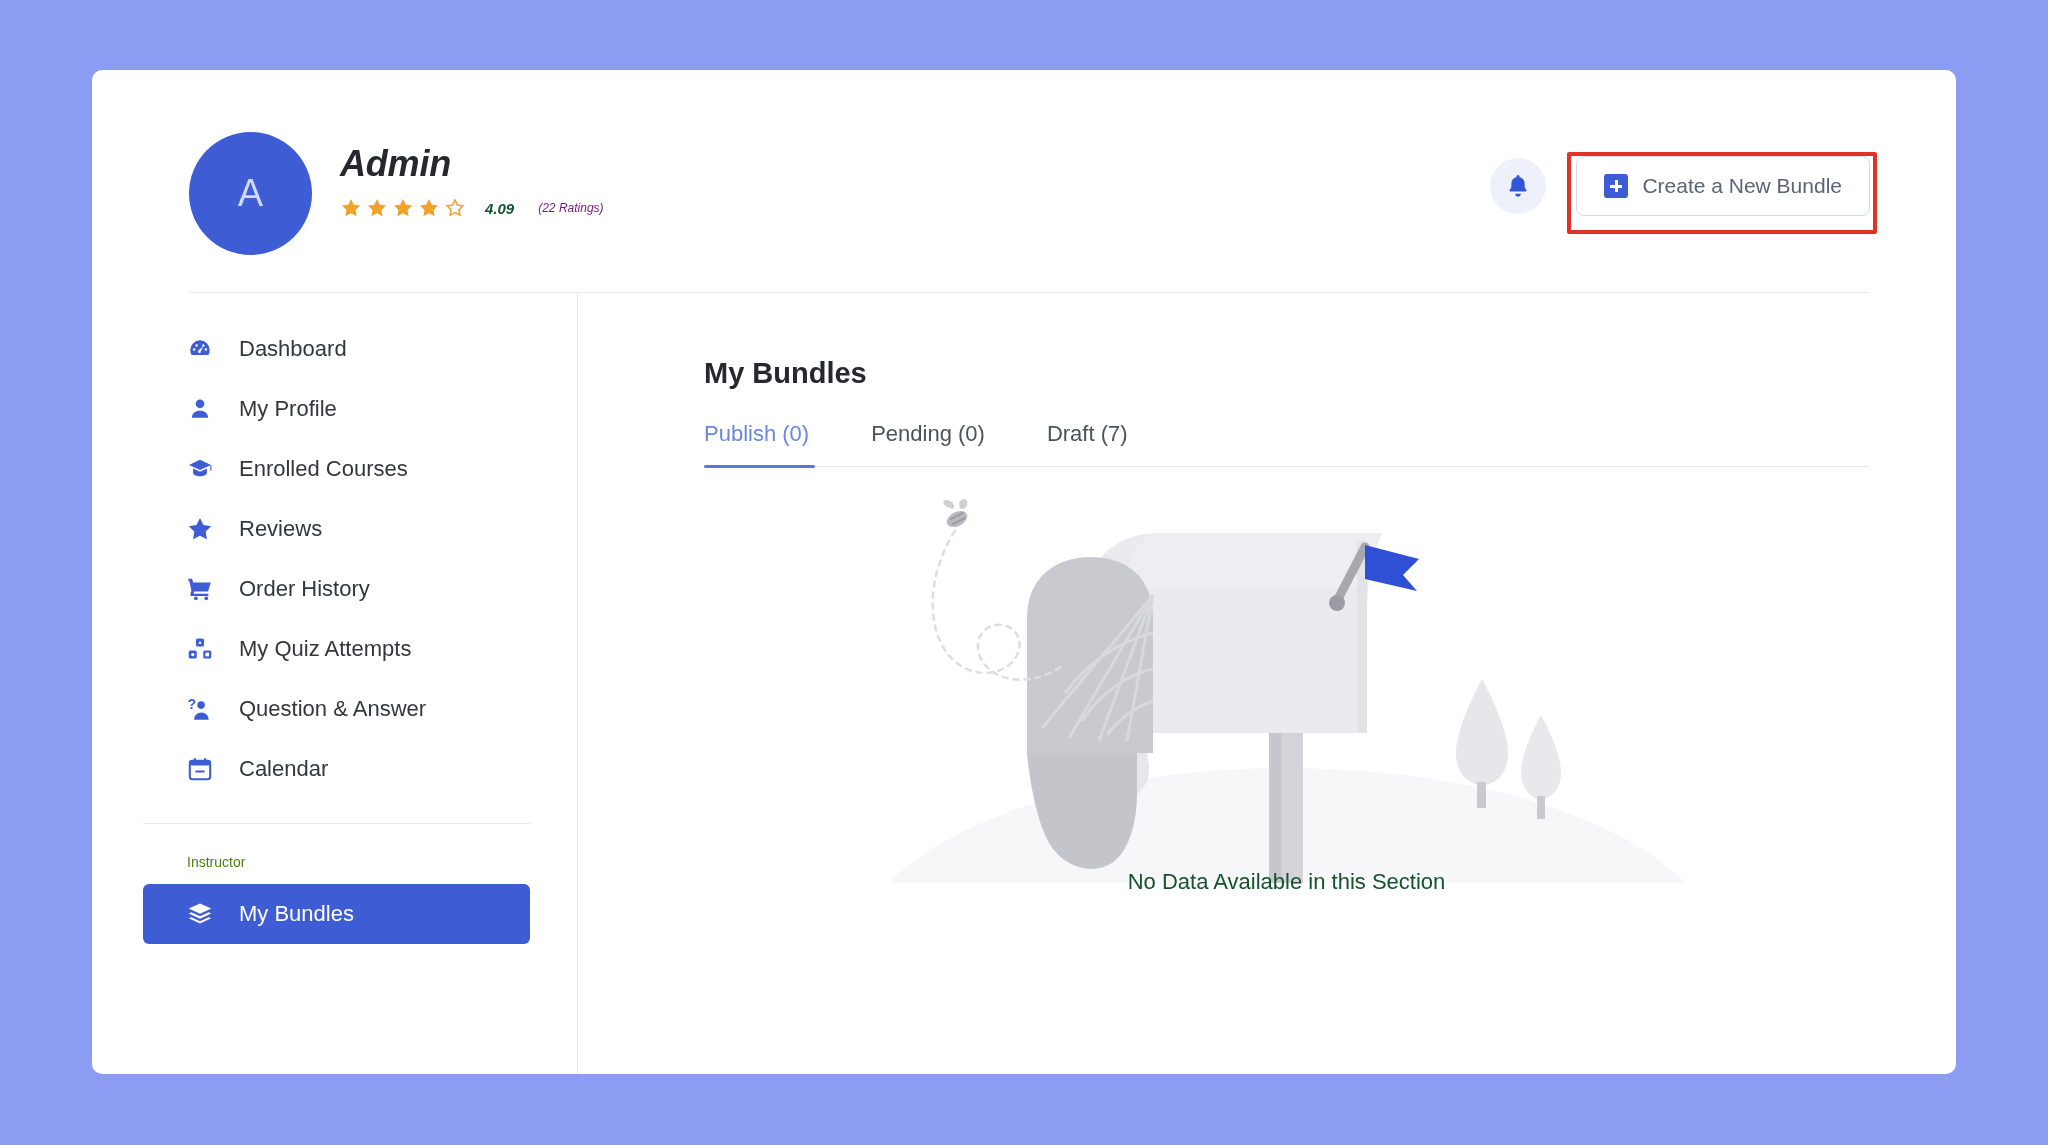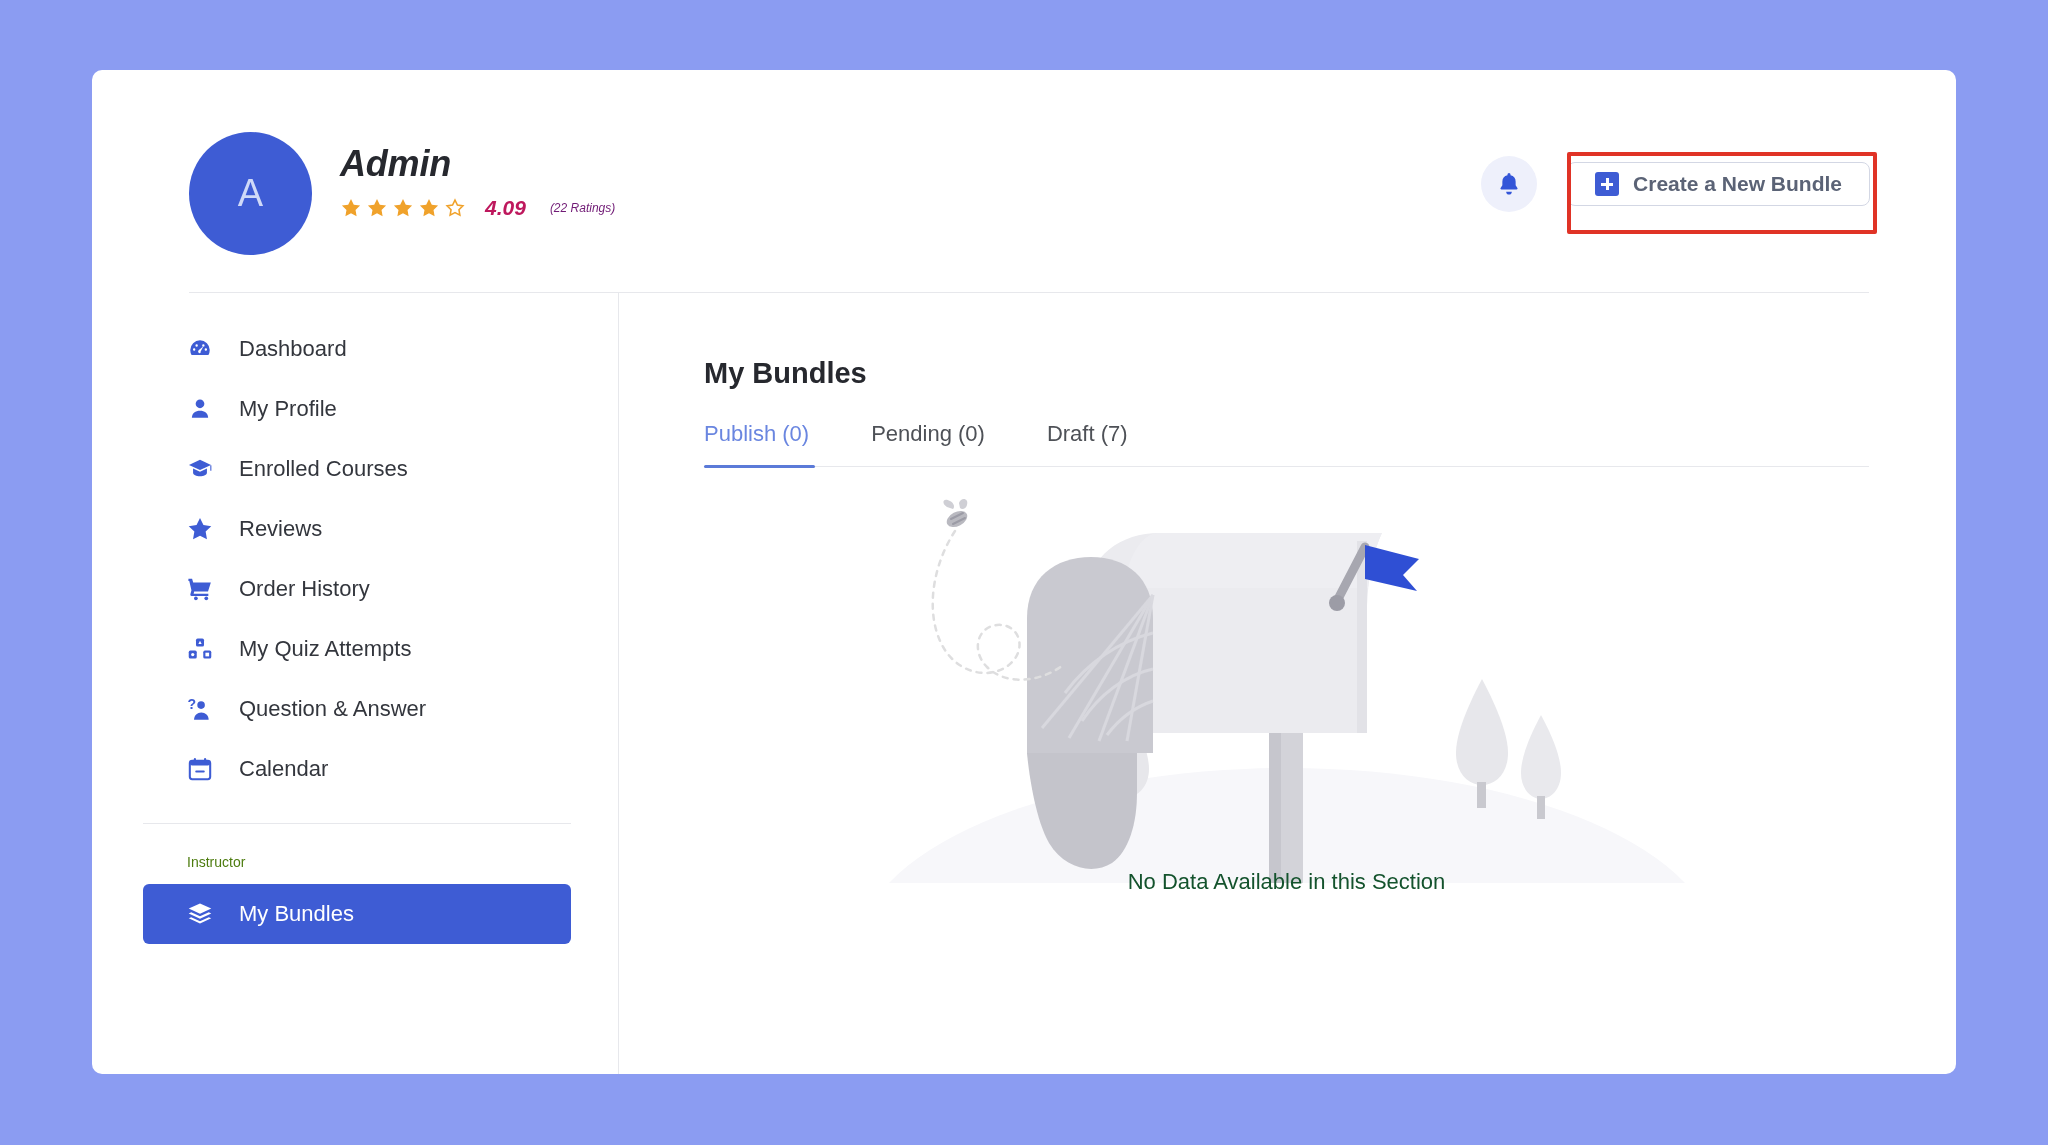--- a/index.html
+++ b/index.html
@@ -54,23 +54,23 @@
   }
   .rating-row {
     display: flex;
     align-items: center;
     margin-top: 9px;
     height: 26px;
   }
   .stars { display: flex; gap: 4px; align-items: center; }
   .star { width: 22px; height: 22px; display: block; }
   .rating-value {
-    font-size: 21px;
+    font-size: 15px;
     font-weight: 700;
-    color: #be185d;
+    color: #14532d;
     margin-left: 19px;
   }
   .rating-count {
     font-size: 12px;
     color: #701a75;
     margin-left: 24px;
   }
 
   .header-actions {
     position: absolute;
@@ -81,31 +81,30 @@
   }
   .bell-btn {
     width: 56px; height: 56px;
     border-radius: 50%;
     background: #eef0fb;
     display: flex; align-items: center; justify-content: center;
     cursor: pointer;
     margin-right: 30px;
   }
   .create-btn {
-    height: 44px;
+    height: 60px;
     background: #ffffff;
     border: 1.5px solid #d3d7e4;
     border-radius: 8px;
     display: flex;
     align-items: center;
     gap: 14px;
     padding: 4px 27px;
     cursor: pointer;
     white-space: nowrap;
-    font-weight: bold;
   }
   .create-btn-label {
     font-size: 21px;
     color: #5b6376;
   }
   .plus-box {
     width: 24px; height: 24px;
     background: #3e5cd4;
     border-radius: 3px;
     position: relative;
@@ -134,21 +133,21 @@
     position: absolute;
     left: 97px; right: 87px; top: 222px;
     height: 1px;
     background: #e7e8ec;
   }
 
   
   .sidebar {
     position: absolute;
     left: 0; top: 223px;
-    width: 527px;
+    width: 486px;
     bottom: 0;
     border-right: 1px solid #e7e8ec;
   }
   .nav-group { padding-top: 26px; }
   .nav-item {
     display: flex;
     align-items: center;
     height: 60px;
     padding-left: 44px;
     margin: 0 47px 0 51px;

